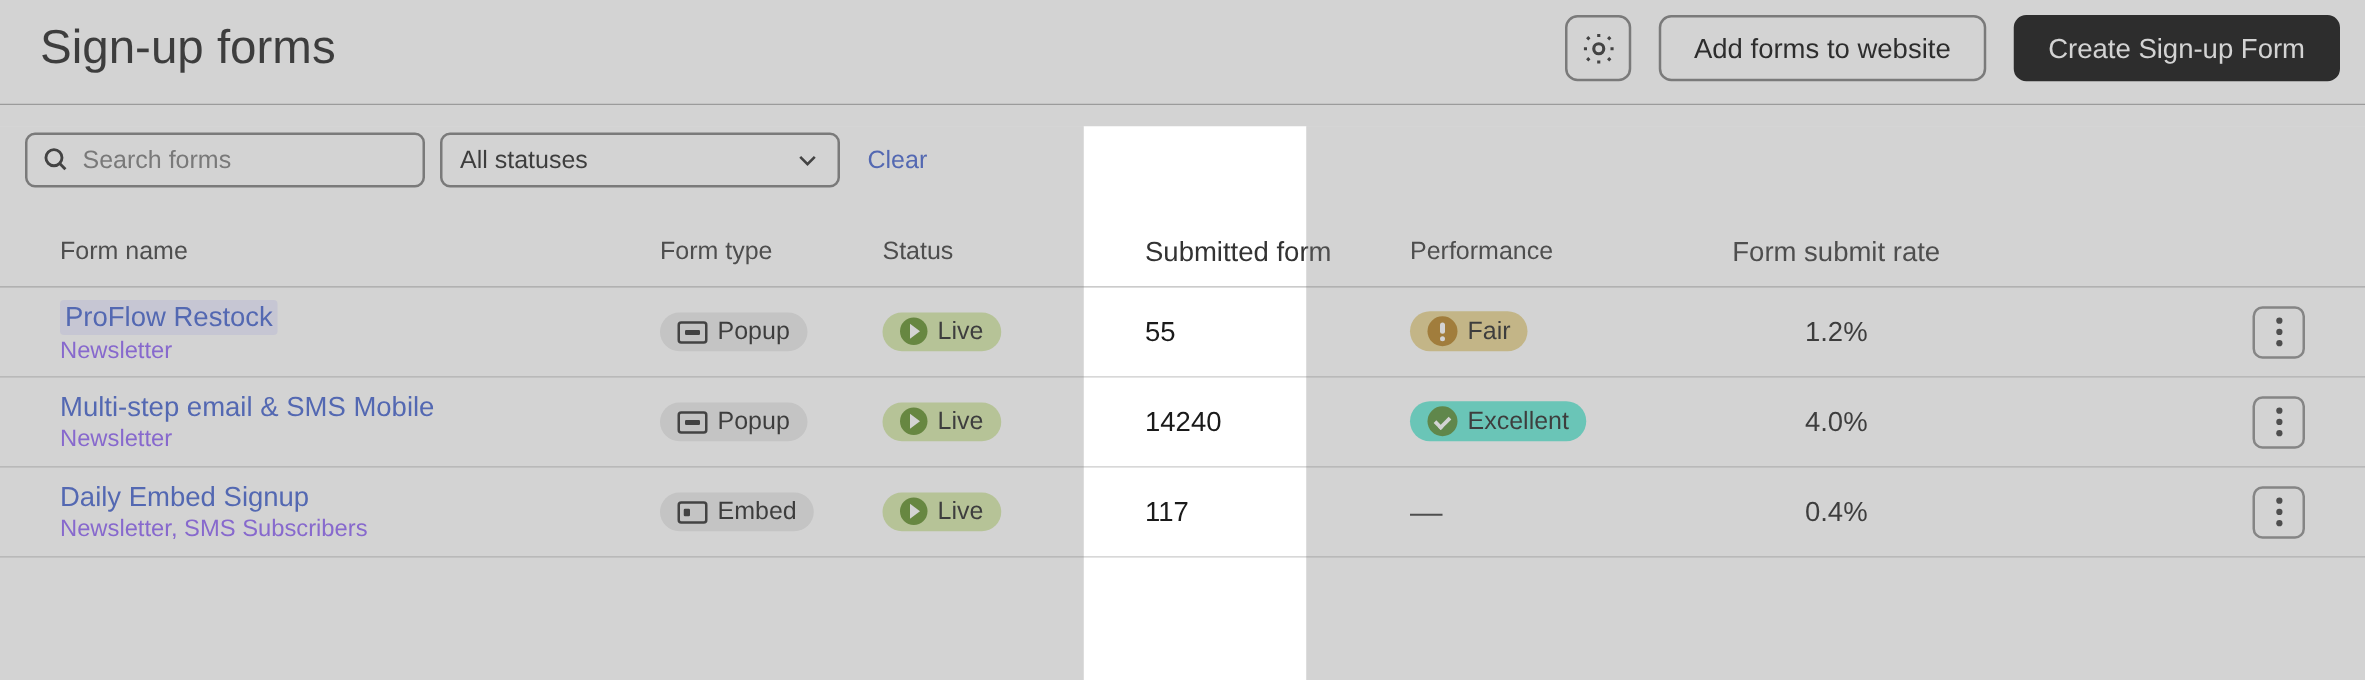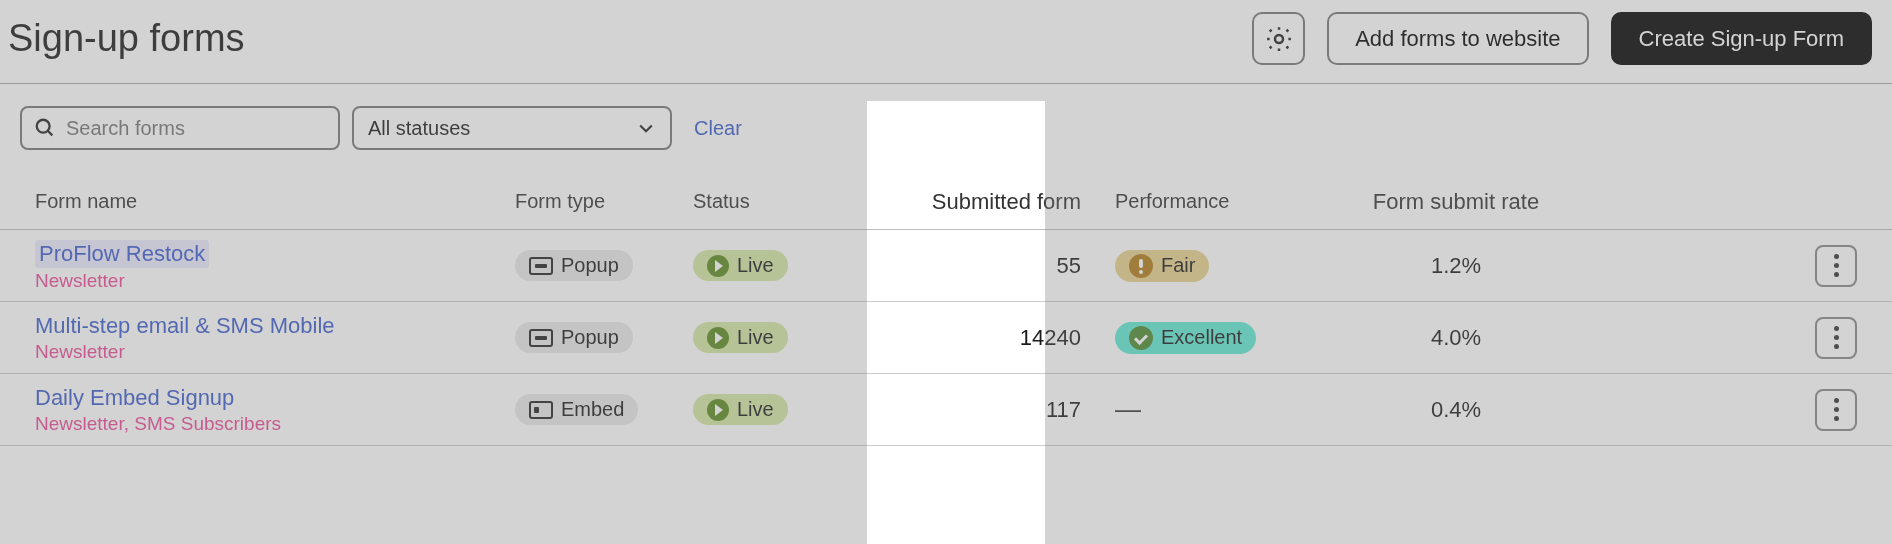--- a/index.html
+++ b/index.html
@@ -19,21 +19,21 @@
     z-index: 50;
   }
   .mask-top    { left:0; top:0; width:1892px; height:101px; }
   .mask-left   { left:0; top:101px; width:867px; height:443px; }
   .mask-right  { left:1045px; top:101px; width:847px; height:443px; }
   
 
   .header {
     display: flex;
     align-items: center;
-    padding: 12px 20px 18px 8px;
+    padding: 12px 20px 18px 32px;
   }
   .page-title {
     font-size: 38px;
     font-weight: 500;
     flex: 1;
   }
   .btn {
     height: 53px;
     display: inline-flex;
     align-items: center;
@@ -114,49 +114,49 @@
     display: grid;
     grid-template-columns:
       480px   
       178px   
       210px   
       178px   
       260px   
       260px   
       1fr;    
     align-items: center;
-    padding: 0 35px;
+    padding: 0 48px;
   }
   .row-head {
     height: 56px;
     border-bottom: 1px solid #bbb;
     color: #333;
     font-size: 20px;
   }
   .row-body {
     height: 72px;
     border-bottom: 1px solid #ccc;
   }
-  .col-submitted { text-align: right; font-size: 22px; }
+  .col-submitted { text-align: left; font-size: 22px; }
   .col-perf { padding-left: 34px; }
   .col-rate { text-align: center; font-size: 22px; padding-right: 30px; }
   .col-actions { display:flex; justify-content:flex-end; }
 
   .name-link {
     color: #3b5bcc;
     font-size: 22px;
     cursor: pointer;
   }
   .name-hl {
     background: rgba(150,150,255,0.18);
     padding: 1px 4px;
     border-radius: 3px;
   }
   .name-sub {
-    color: #ec4899;
+    color: #8b5cf6;
     font-size: 19px;
     margin-top: 2px;
   }
 
   .chip {
     display: inline-flex;
     align-items: center;
     gap: 8px;
     border-radius: 20px;
     padding: 4px 14px;

